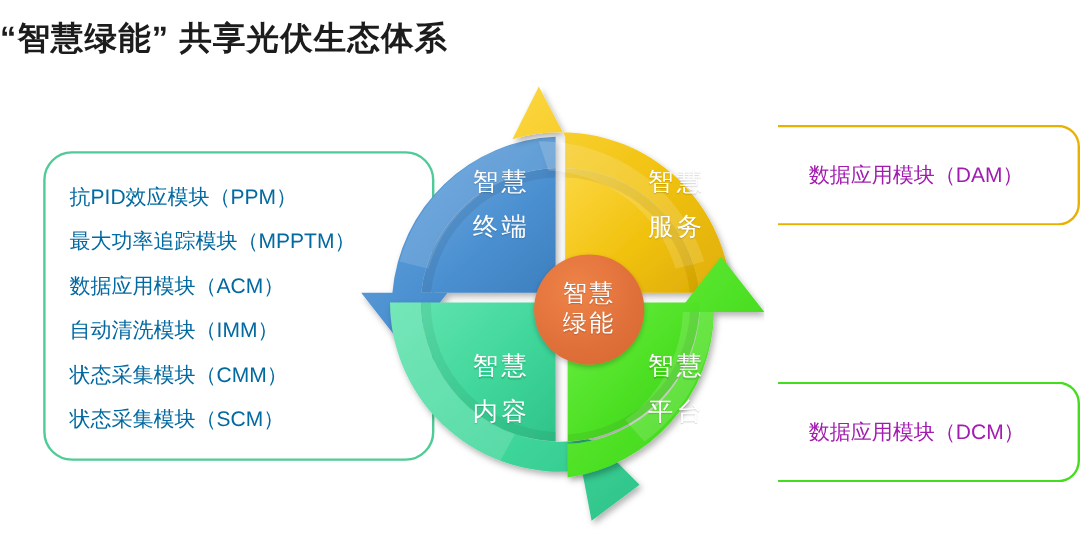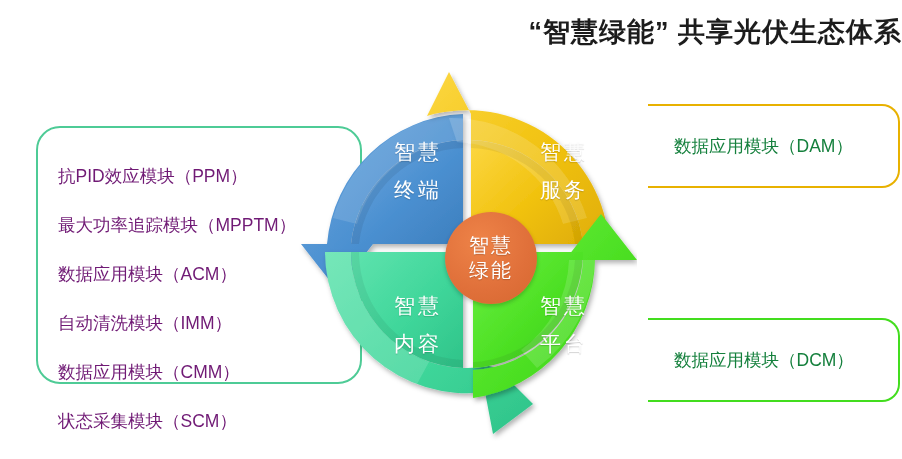--- a/index.html
+++ b/index.html
@@ -15,21 +15,21 @@
     font-family: "Liberation Sans", "DejaVu Sans", sans-serif;
     color: #1a1a1a;
   }
 
   
   #diagram-title {
     position: absolute;
     top: 14px;
     left: 0;
     width: 902px;
-    text-align: right;
+    text-align: left;
     font-size: 27px;
     font-weight: 700;
     letter-spacing: 1px;
     color: #1c1c1c;
     white-space: pre;
   }
 
   
   #left-panel {
     position: absolute;
@@ -40,35 +40,34 @@
     border: 2px solid #4ECB96;
     border-radius: 24px;
     background: #ffffff;
     box-sizing: border-box;
     padding: 18px 0 0 20px;
     z-index: 2;
   }
   .module-line {
     font-size: 17.5px;
     line-height: 37px;
-    color: #701a75;
+    color: #0369a1;
     white-space: nowrap;
-    margin-top: 12px;
   }
 
   
   .side-panel {
     position: absolute;
     box-sizing: border-box;
     background: transparent;
     display: flex;
     align-items: center;
     padding-left: 26px;
     font-size: 17.5px;
-    color: #15803d;
+    color: #a21caf;
     white-space: nowrap;
     z-index: 2;
   }
   #panel-dam {
     left: 648px;
     top: 104px;
     width: 252px;
     height: 84px;
     border: 2px solid #E8B100;
     border-left: none;
@@ -139,21 +138,21 @@
 </head>
 <body>
 
 <div id="diagram-title">“智慧绿能” 共享光伏生态体系</div>
 
 <div id="left-panel">
   <div class="module-line">抗PID效应模块（PPM）</div>
   <div class="module-line">最大功率追踪模块（MPPTM）</div>
   <div class="module-line">数据应用模块（ACM）</div>
   <div class="module-line">自动清洗模块（IMM）</div>
-  <div class="module-line">数据应用模块（CMM）</div>
+  <div class="module-line">状态采集模块（CMM）</div>
   <div class="module-line">状态采集模块（SCM）</div>
 </div>
 
 <div id="panel-dam" class="side-panel">
   <span>数据应用模块（DAM）</span>
 </div>
 <div id="panel-dcm" class="side-panel">
   <span>数据应用模块（DCM）</span>
 </div>
 

